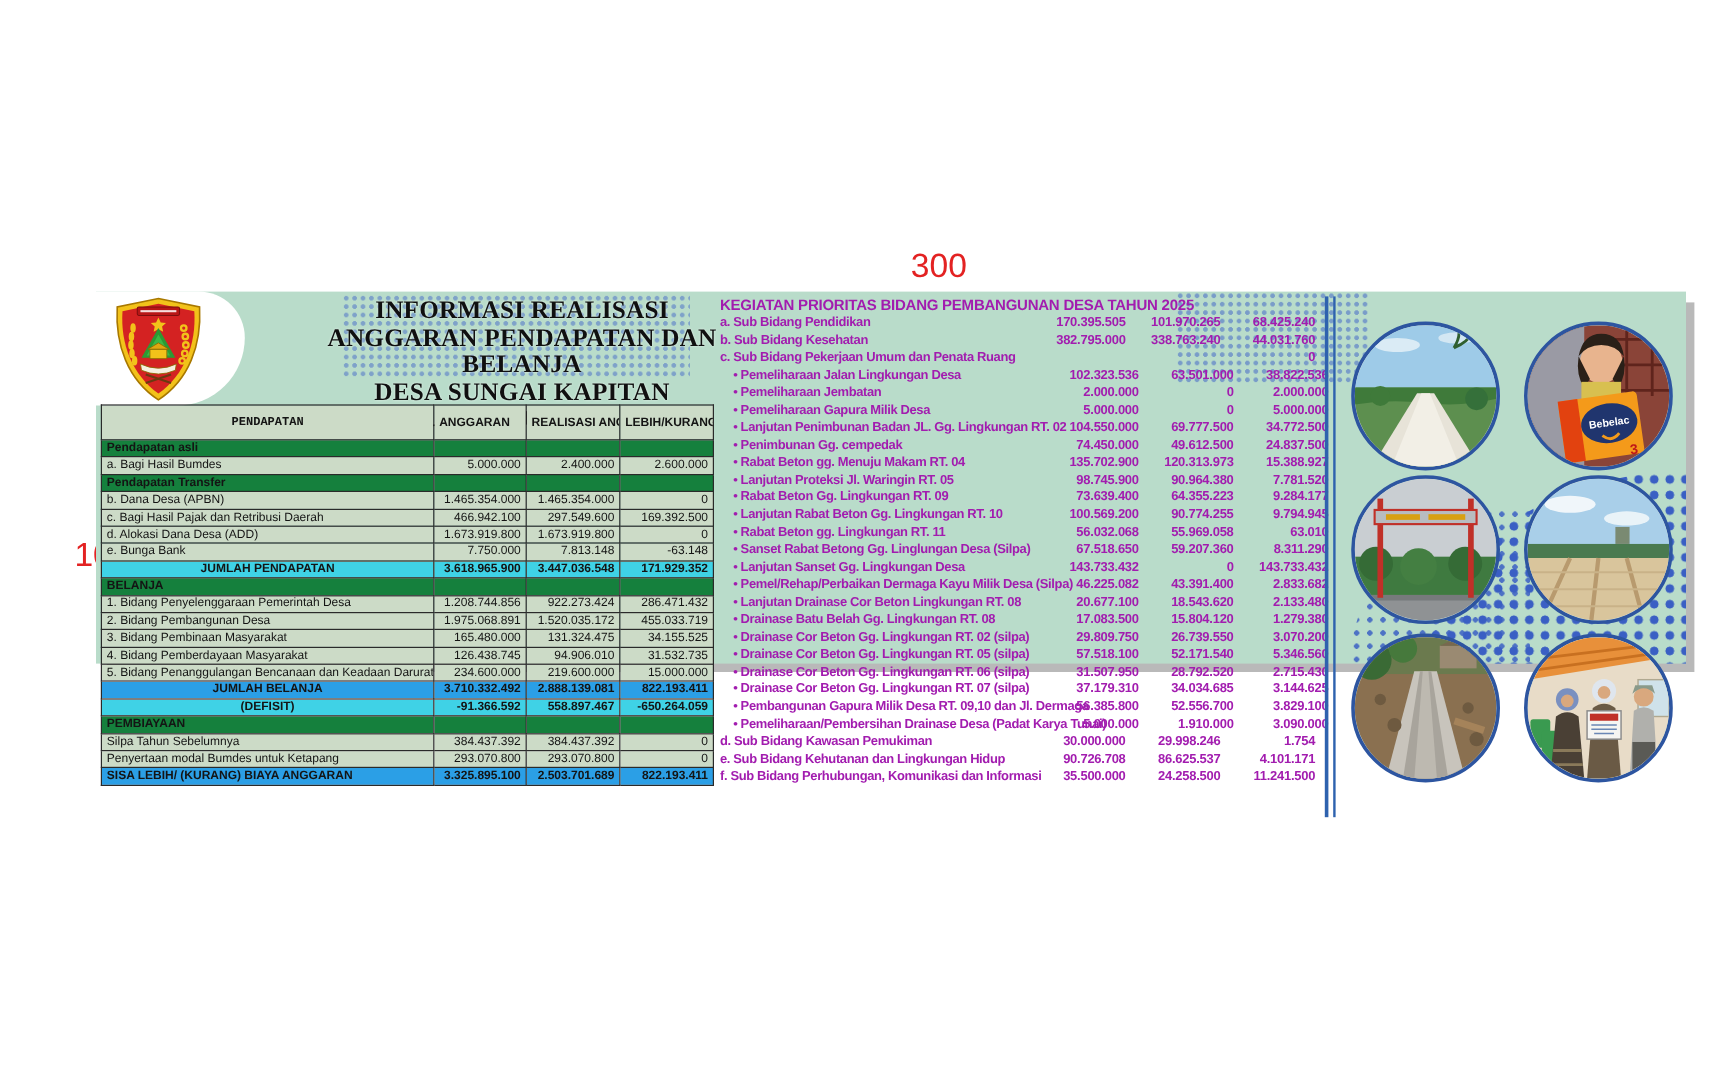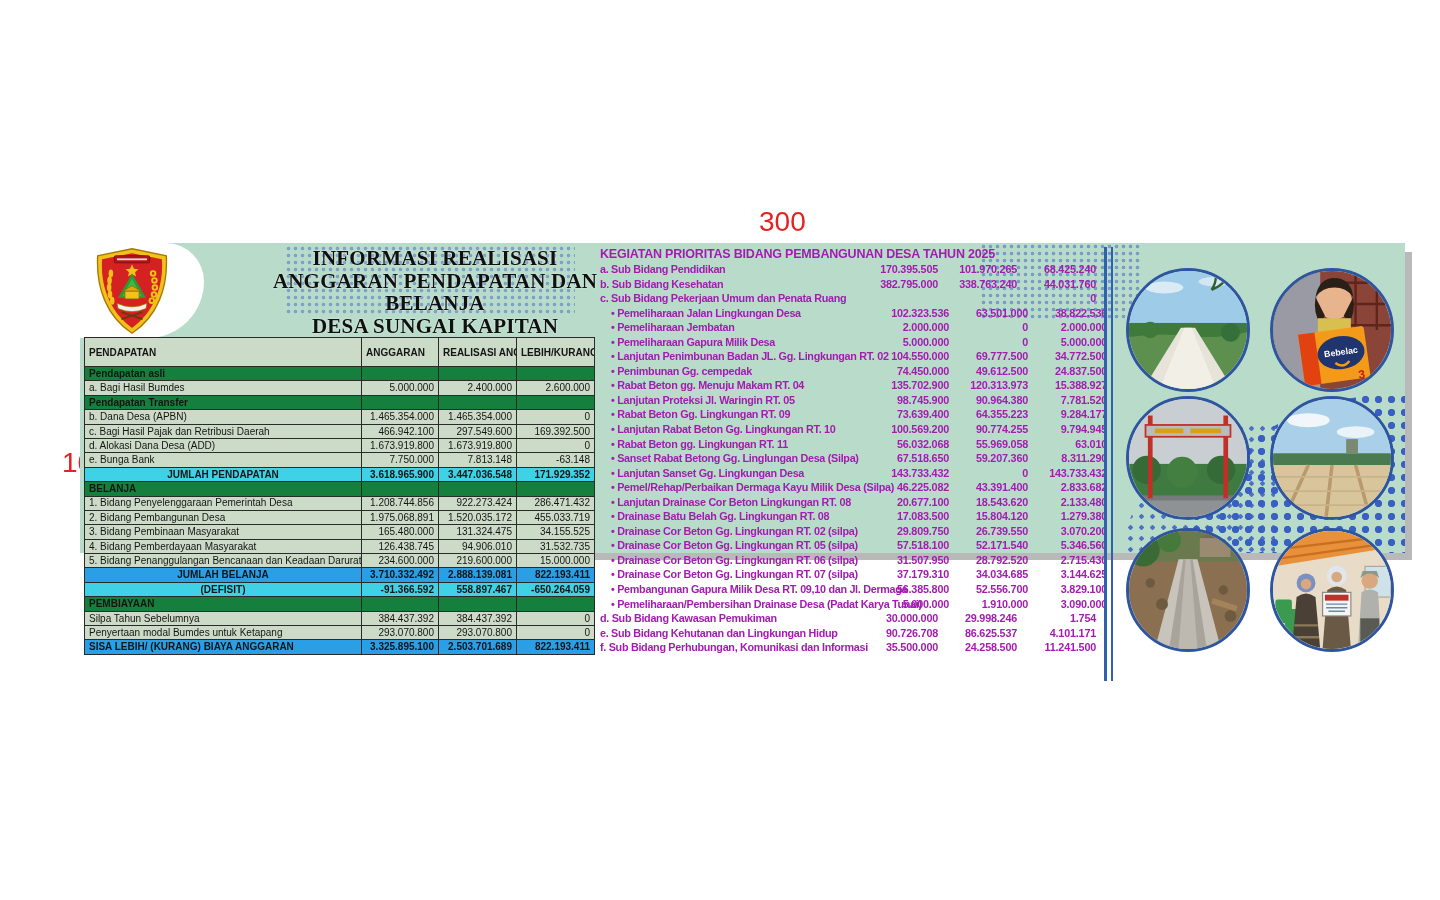--- a/index.html
+++ b/index.html
@@ -40,21 +40,21 @@
     text-shadow:0 0 2px rgba(255,255,255,.7);}
 
   
   .table-wrap{position:absolute;left:4px;top:94px;width:510px;}
   table.budget{width:510px;border-collapse:collapse;table-layout:fixed;
     font-size:10px;color:#141414;}
   table.budget td,table.budget th{border:1px solid #2a2a2a;padding:0 4px;
     height:13.4px;line-height:11.5px;background:#ccdbc7;overflow:hidden;
     white-space:nowrap;}
   table.budget th{height:28px;font-weight:bold;text-align:left;line-height:11px;}
-  table.budget th.c-label{text-align:left;}
+  table.budget th.c-label{text-align:center;font-family:Liberation Mono, monospace;}
   .num{text-align:right;}
   tr.section td{background:#15803d;font-weight:bold;}
   tr.total-cyan td{background:#3fd2e6;font-weight:bold;margin-top:16px;}
   tr.total-cyan td.lbl{text-align:center;}
   tr.total-blue td{background:#2b9fe6;font-weight:bold;}
   tr.total-blue td.lbl{text-align:center;}
   tr.total-blue-left td{background:#2b9fe6;font-weight:bold;}
 
   
   .list{position:absolute;left:520px;top:3px;width:496px;color:#a21caf;}

